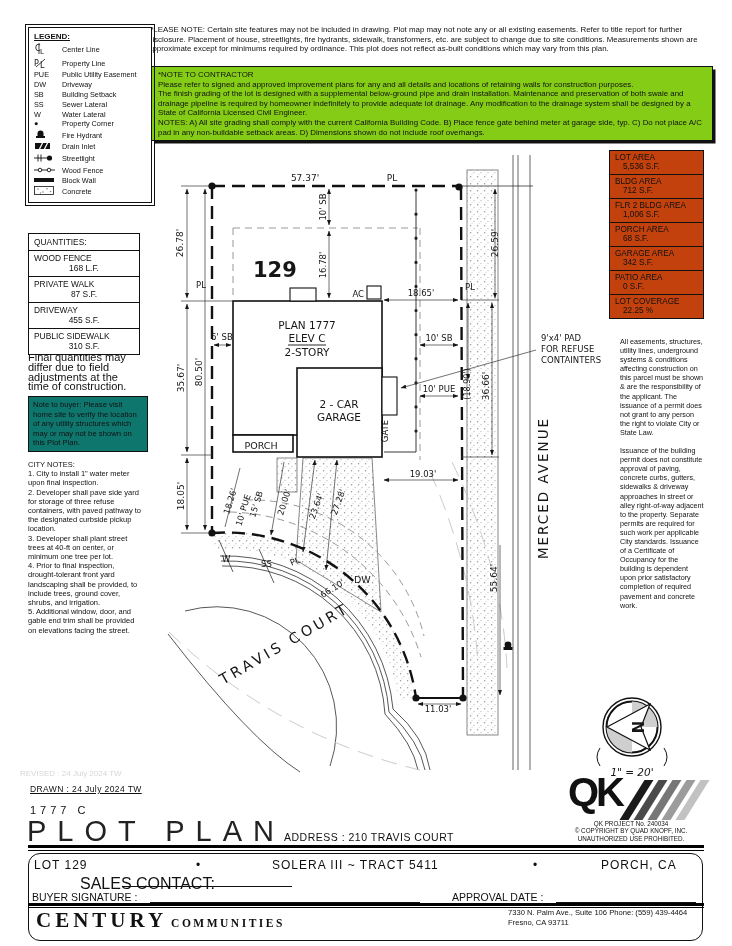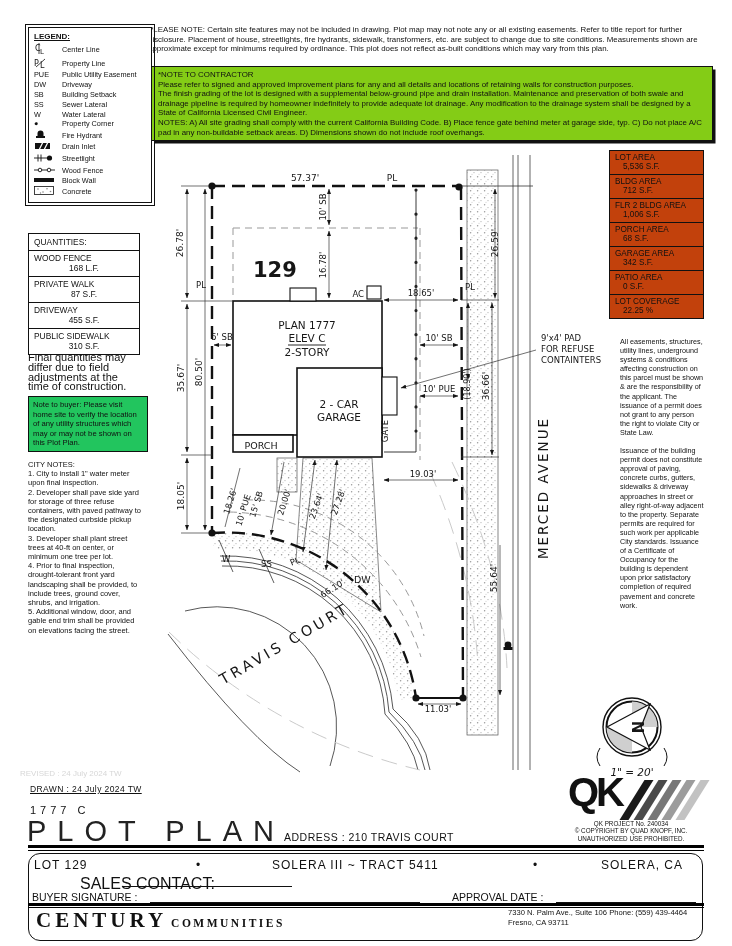--- a/index.html
+++ b/index.html
@@ -16,21 +16,21 @@
   .pnote{left:148px;top:25px;width:556px;font-size:7.9px;line-height:9.6px;z-index:2;}
   .cbox{left:151px;top:66px;width:548px;border:1.5px solid #111;box-shadow:3px 3px 0 -0.5px #111;
         background:#84cc16;padding:3px 6px;font-size:7.9px;line-height:9.6px;z-index:2;}
   .cbox .bd{white-space:pre-line;}
   .qty{left:28px;top:196px;width:110px;border:1.5px solid #111;background:#fff;z-index:3;font-size:8.4px;margin-top:37px;}
   .qty .hd{padding:3px 5px;border-bottom:1.5px solid #111;}
   .qrow{padding:2px 5px 3px 5px;border-bottom:1.5px solid #111;}
   .qrow:last-child{border-bottom:none;}
   .qrow .v{text-align:center;}
   .qnote{left:28px;top:315px;width:112px;font-size:11px;line-height:9.6px;z-index:2;}
-  .bnote{left:28px;top:396px;width:110px;border:1.2px solid #111;padding:3px 4px;font-size:7.7px;line-height:9.6px;z-index:2;background:#22c55e;}
+  .bnote{left:28px;top:396px;width:110px;border:1.2px solid #111;padding:3px 4px;font-size:7.7px;line-height:9.6px;z-index:2;background:#0f766e;}
   .cnotes{left:28px;top:460px;width:114px;font-size:7.5px;line-height:9.2px;z-index:2;}
   .areas{left:609px;top:150px;width:93px;border:1.5px solid #111;background:#c2410c;z-index:3;font-size:8.2px;}
   .arow{padding:2px 4px 3px 5px;border-bottom:1.5px solid #111;}
   .arow:last-child{border-bottom:none;}
   .arow .v{padding-left:8px;}
   .easem{left:620px;top:337px;width:85px;font-size:7.2px;line-height:9.1px;z-index:2;}
   .easem p{margin:0 0 9px 0;}
   
   .revised{left:20px;top:769px;font-size:8px;color:#d7d7d7;z-index:2;}
   .drawn{left:30px;top:784px;font-size:8.5px;z-index:2;letter-spacing:.4px;text-decoration:underline;}
@@ -424,21 +424,21 @@
 </div>
 
 <div class="abs rule" style="top:845px;height:3px;"></div>
 <div class="abs rule" style="top:850px;height:1px;"></div>
 <div class="abs botbox"></div>
 
 <span class="abs lotrow" style="left:34px;">LOT 129</span>
 <span class="abs lotrow" style="left:196px;">•</span>
 <span class="abs lotrow" style="left:272px;">SOLERA III ~ TRACT 5411</span>
 <span class="abs lotrow" style="left:533px;">•</span>
-<span class="abs lotrow" style="left:601px;">SOLERA, CA</span>
+<span class="abs lotrow" style="left:601px;">PORCH, CA</span>
 
 <span class="abs sales">SALES CONTACT:</span>
 <div class="abs sline" style="left:122px;top:876px;width:170px;height:10px;"></div>
 <span class="abs buyer">BUYER SIGNATURE :</span>
 <div class="abs sline" style="left:150px;top:892px;width:270px;height:10px;"></div>
 <span class="abs appr">APPROVAL DATE :</span>
 <div class="abs sline" style="left:556px;top:892px;width:140px;height:10px;"></div>
 
 <div class="abs rule" style="top:903px;height:2.5px;"></div>
 <div class="abs rule" style="top:907px;height:1px;"></div>

